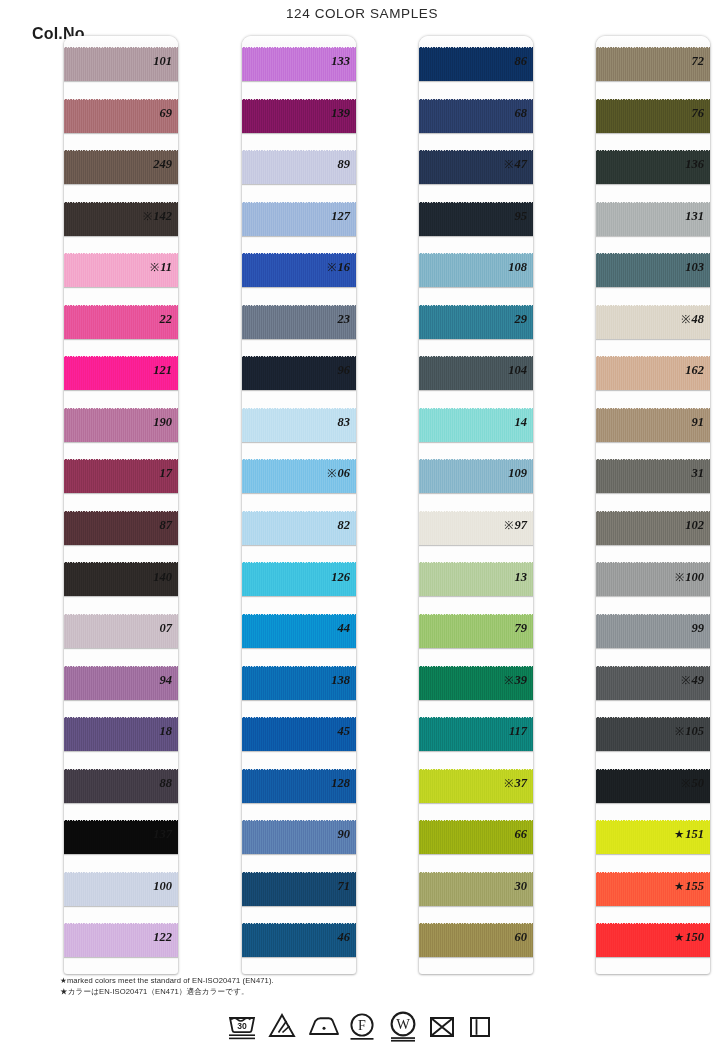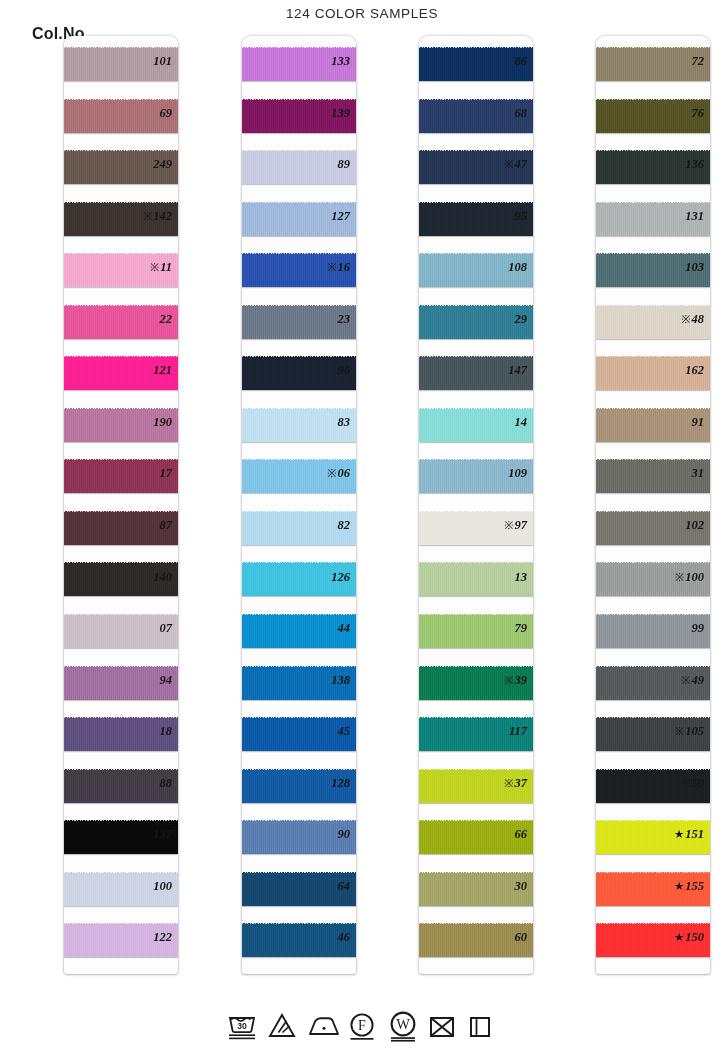--- a/index.html
+++ b/index.html
@@ -332,21 +332,21 @@
         <div class="num" style="top:309.3px"><span class="mark"></span><span>96</span></div>
         <div class="num" style="top:360.85px"><span class="mark"></span><span>83</span></div>
         <div class="num" style="top:412.4px"><span class="mark">※</span><span>06</span></div>
         <div class="num" style="top:463.95px"><span class="mark"></span><span>82</span></div>
         <div class="num" style="top:515.5px"><span class="mark"></span><span>126</span></div>
         <div class="num" style="top:567.05px"><span class="mark"></span><span>44</span></div>
         <div class="num" style="top:618.6px"><span class="mark"></span><span>138</span></div>
         <div class="num" style="top:670.15px"><span class="mark"></span><span>45</span></div>
         <div class="num" style="top:721.7px"><span class="mark"></span><span>128</span></div>
         <div class="num" style="top:773.25px"><span class="mark"></span><span>90</span></div>
-        <div class="num" style="top:824.8px"><span class="mark"></span><span>64</span></div>
+        <div class="num" style="top:824.8px"><span class="mark"></span><span>71</span></div>
         <div class="num" style="top:876.35px"><span class="mark"></span><span>46</span></div>
       </div>
     </div>
 
     <div class="column col2">
       <div class="card">
         <div class="rows">
           <div class="row">
               <div class="swatch" style="background: rgb(13, 48, 96);"></div>
             </div>
@@ -403,21 +403,21 @@
             </div>
         </div>
       </div>
       <div class="nums">
         <div class="num" style="top:0px"><span class="mark"></span><span>86</span></div>
         <div class="num" style="top:51.55px"><span class="mark"></span><span>68</span></div>
         <div class="num" style="top:103.1px"><span class="mark">※</span><span>47</span></div>
         <div class="num" style="top:154.65px"><span class="mark"></span><span>95</span></div>
         <div class="num" style="top:206.2px"><span class="mark"></span><span>108</span></div>
         <div class="num" style="top:257.75px"><span class="mark"></span><span>29</span></div>
-        <div class="num" style="top:309.3px"><span class="mark"></span><span>147</span></div>
+        <div class="num" style="top:309.3px"><span class="mark"></span><span>104</span></div>
         <div class="num" style="top:360.85px"><span class="mark"></span><span>14</span></div>
         <div class="num" style="top:412.4px"><span class="mark"></span><span>109</span></div>
         <div class="num" style="top:463.95px"><span class="mark">※</span><span>97</span></div>
         <div class="num" style="top:515.5px"><span class="mark"></span><span>13</span></div>
         <div class="num" style="top:567.05px"><span class="mark"></span><span>79</span></div>
         <div class="num" style="top:618.6px"><span class="mark">※</span><span>39</span></div>
         <div class="num" style="top:670.15px"><span class="mark"></span><span>117</span></div>
         <div class="num" style="top:721.7px"><span class="mark">※</span><span>37</span></div>
         <div class="num" style="top:773.25px"><span class="mark"></span><span>66</span></div>
         <div class="num" style="top:824.8px"><span class="mark"></span><span>30</span></div>
@@ -501,20 +501,24 @@
         <div class="num" style="top:670.15px"><span class="mark">※</span><span>105</span></div>
         <div class="num" style="top:721.7px"><span class="mark">※</span><span>50</span></div>
         <div class="num" style="top:773.25px"><span class="mark star">★</span><span>151</span></div>
         <div class="num" style="top:824.8px"><span class="mark star">★</span><span>155</span></div>
         <div class="num" style="top:876.35px"><span class="mark star">★</span><span>150</span></div>
       </div>
     </div>
 
   </div>
 
+  <div class="footnotes">
+    <div>★marked colors meet the standard of EN-ISO20471 (EN471).</div>
+    <div>★カラーはEN-ISO20471（EN471）適合カラーです。</div>
+  </div>
 
   <div class="care-row">
 
     <div class="care">
       <svg width="30" height="34" viewBox="0 0 30 34">
         <path d="M3 10 h24 l-2.5 12.5 a2 2 0 0 1 -2 1.6 h-15 a2 2 0 0 1 -2 -1.6 Z" fill="none" stroke="#1b1b1b" stroke-width="1.8"></path>
         <path d="M4.2 11.6 c2.2 -1.8 4.2 -1.8 6.4 0 c2.2 1.8 4.2 1.8 6.4 0 c2.2 -1.8 4.2 -1.8 6.4 0" fill="none" stroke="#1b1b1b" stroke-width="1.5"></path>
         <text x="15" y="21.4" font-family="&quot;Liberation Sans&quot;, sans-serif" font-size="8.6" font-weight="bold" fill="#1b1b1b" text-anchor="middle">30</text>
         <rect x="2" y="26.4" width="26" height="1.6" fill="#1b1b1b"></rect>
         <rect x="2" y="29.6" width="26" height="1.6" fill="#1b1b1b"></rect>

